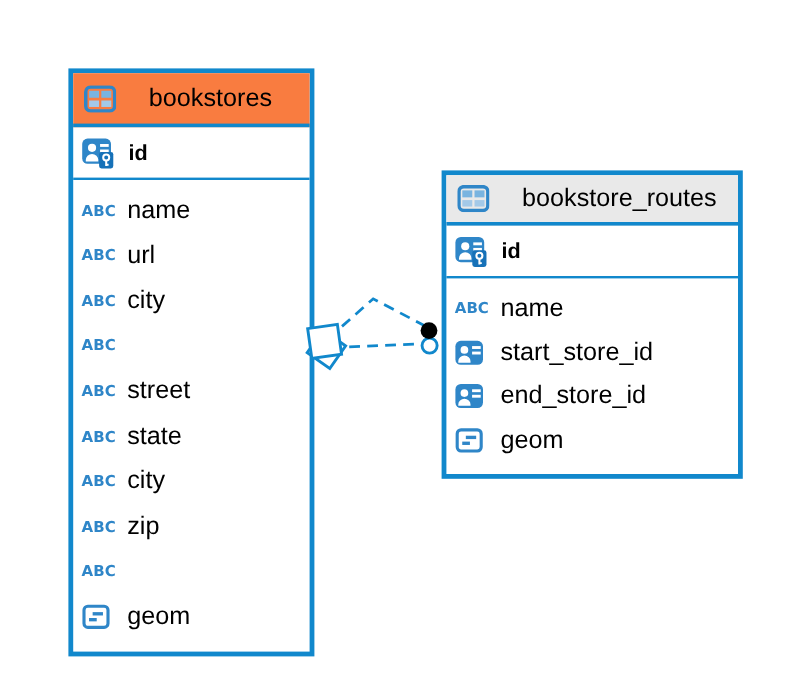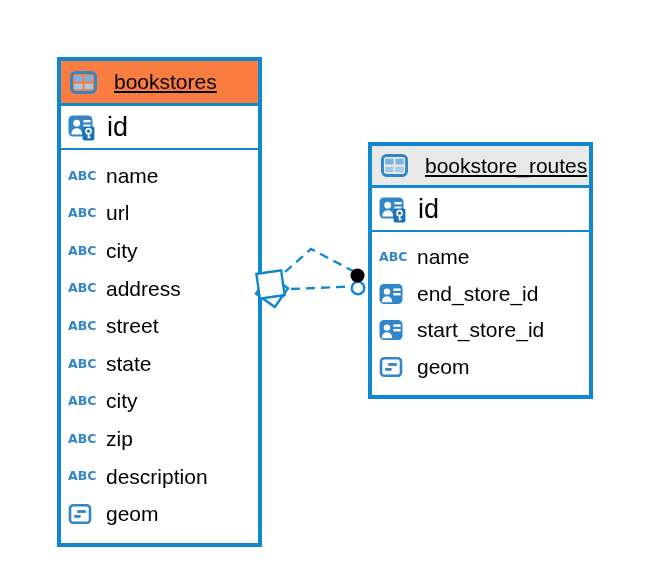--- a/index.html
+++ b/index.html
@@ -25,36 +25,35 @@
   }
   .canvas{position:absolute;inset:0;}
   .entity{
     position:absolute;
     background:#fff;
     border:4px solid var(--accent_blue);
     display:flex;
     flex-direction:column;
   }
   .entity-bookstores{left:57px;top:57px;width:205px;height:490px;}
-  .entity-routes{left:368px;top:142px;width:225px;height:257px;}
+  .entity-routes{left:368px;top:142px;width:251px;height:257px;}
   .ehead{
-    display:flex;align-items:center;gap:14px;
+    display:flex;align-items:center;gap:24px;
     padding-left:9px;
     border-bottom:3px solid var(--accent_blue);
     font-size:21px;
     flex:0 0 auto;
-    text-decoration:underline;
   }
   .entity-bookstores .ehead{height:45px;background:var(--bookstores_header_orange);}
   .entity-routes .ehead{height:42px;background:var(--routes_header_gray);}
   .pkrow{
     display:flex;align-items:center;gap:9px;
     padding-left:7px;
     border-bottom:2px solid var(--accent_blue);
-    font-weight:400;font-size:27px;
+    font-weight:700;font-size:18px;
     flex:0 0 auto;
   }
   .entity-bookstores .pkrow{height:44px;}
   .entity-routes .pkrow{height:44px;}
   .cols{padding-top:7px;flex:1 1 auto;}
   .row{
     display:flex;align-items:center;gap:8px;
     padding-left:7px;
     font-size:21px;
   }
@@ -168,21 +167,20 @@
       <div class="row">
         <span class="icn">
             <span class="abc">ABC</span>
           </span>
         <span class="lbl">city</span>
       </div>
       <div class="row">
         <span class="icn">
             <span class="abc">ABC</span>
           </span>
-        <span class="lbl">address</span>
       </div>
       <div class="row">
         <span class="icn">
             <span class="abc">ABC</span>
           </span>
         <span class="lbl">street</span>
       </div>
       <div class="row">
         <span class="icn">
             <span class="abc">ABC</span>
@@ -198,21 +196,20 @@
       <div class="row">
         <span class="icn">
             <span class="abc">ABC</span>
           </span>
         <span class="lbl">zip</span>
       </div>
       <div class="row">
         <span class="icn">
             <span class="abc">ABC</span>
           </span>
-        <span class="lbl">description</span>
       </div>
       <div class="row">
         <span class="icn">
           <svg class="i24" viewBox="0 0 24 24">
               <use href="#sym-geom"></use>
             </svg>
         </span>
         <span class="lbl">geom</span>
       </div>
     </div>
@@ -241,33 +238,33 @@
             <span class="abc">ABC</span>
           </span>
         <span class="lbl">name</span>
       </div>
       <div class="row">
         <span class="icn">
           <svg class="i24" viewBox="0 0 24 24">
               <use href="#sym-ref"></use>
             </svg>
         </span>
+        <span class="lbl">start_store_id</span>
+      </div>
+      <div class="row">
+        <span class="icn">
+          <svg class="i24" viewBox="0 0 24 24">
+              <use href="#sym-ref"></use>
+            </svg>
+        </span>
         <span class="lbl">end_store_id</span>
       </div>
       <div class="row">
         <span class="icn">
           <svg class="i24" viewBox="0 0 24 24">
-              <use href="#sym-ref"></use>
-            </svg>
-        </span>
-        <span class="lbl">start_store_id</span>
-      </div>
-      <div class="row">
-        <span class="icn">
-          <svg class="i24" viewBox="0 0 24 24">
               <use href="#sym-geom"></use>
             </svg>
         </span>
         <span class="lbl">geom</span>
       </div>
     </div>
   </div>
 
 </div>
 

